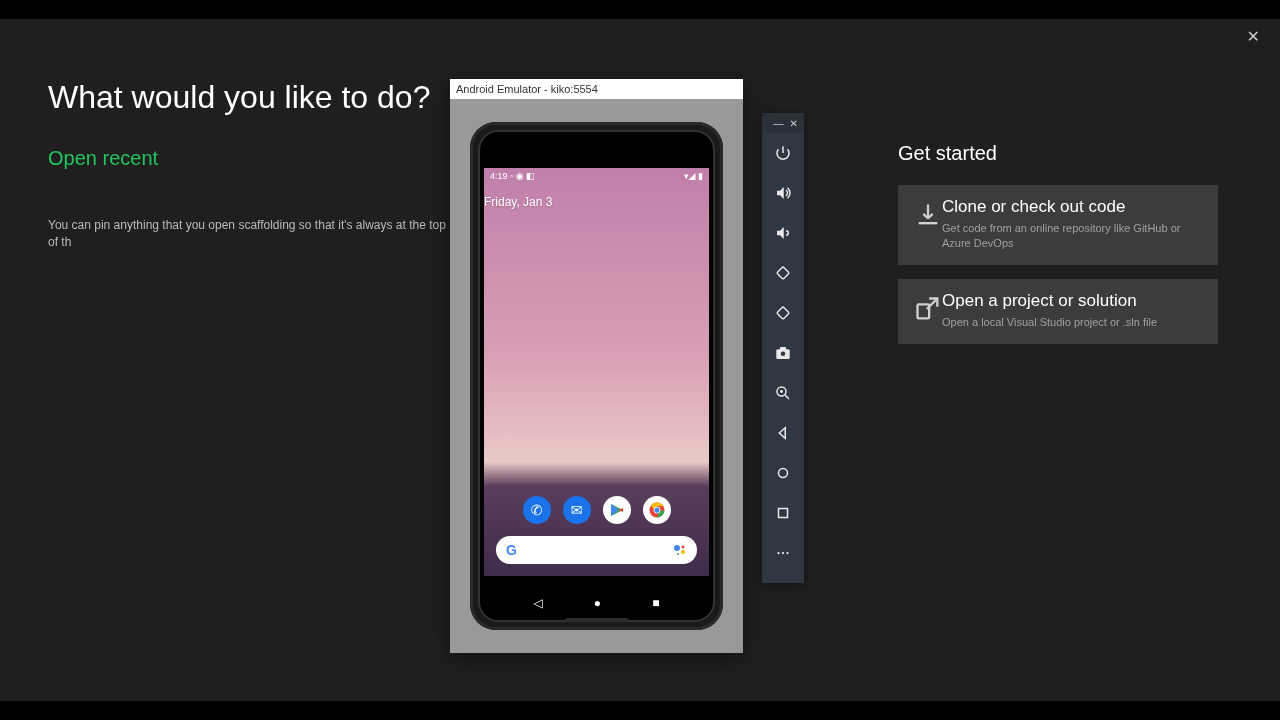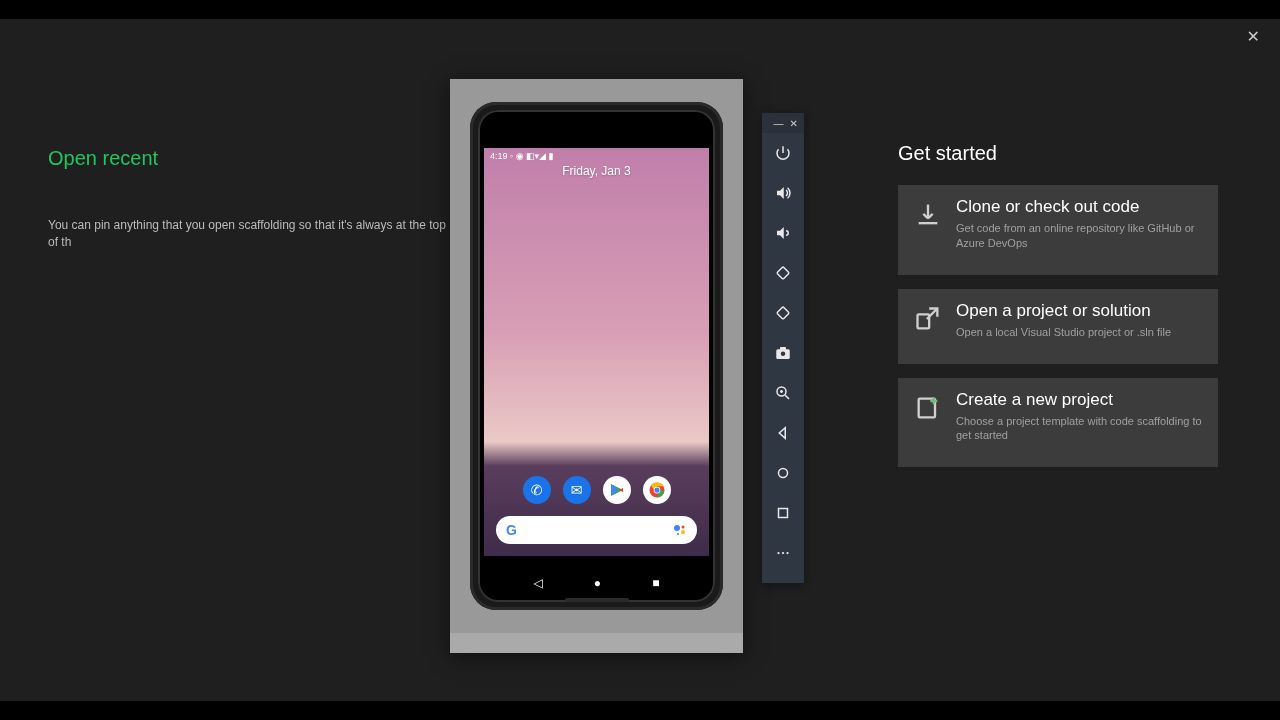--- a/index.html
+++ b/index.html
@@ -5,38 +5,38 @@
 *{box-sizing:border-box;margin:0;padding:0;font-family:"Segoe UI",Arial,sans-serif}
 body{background:#000;width:1280px;height:720px;overflow:hidden;position:relative}
 .workspace{position:absolute;top:19px;left:0;right:0;bottom:19px;background:#1f1f1f}
 .close-x{position:absolute;top:4px;right:12px;color:#ccc;font-size:16px;cursor:pointer;padding:4px 8px}
 .heading{position:absolute;top:60px;left:48px;color:#fff;font-size:32px;font-weight:400}
 .recent-title{position:absolute;top:128px;left:48px;color:#22c55e;font-size:20px;font-weight:400}
 .recent-p1{position:absolute;top:170px;left:48px;color:#bbb;font-size:12px;max-width:400px;line-height:1.4}
 .recent-p2{position:absolute;top:198px;left:48px;color:#bbb;font-size:12px;max-width:400px;line-height:1.4}
 .getstarted-title{position:absolute;top:123px;left:898px;color:#fff;font-size:20px;font-weight:400}
 .cards{position:absolute;top:166px;left:898px;width:320px;display:flex;flex-direction:column;gap:14px}
-.card{background:#3c3c3c;padding:12px 16px 24px 16px;display:flex;gap:14px;cursor:pointer}
+.card{background:#3c3c3c;padding:12px 16px 14px 16px;display:flex;cursor:pointer}
 .card-icon{width:28px;height:28px;flex-shrink:0;color:#d0d0d0;margin-top:4px;display:flex;align-items:center;justify-content:center}
 .card-text{flex:1}
 .card-title{color:#fff;font-size:17px;font-weight:400;margin-bottom:4px}
 .card-desc{color:#a0a0a0;font-size:11px;line-height:1.35}
 
 .emu-window{position:absolute;top:60px;left:450px;width:293px;height:574px;background:#aaa;box-shadow:0 4px 20px rgba(0,0,0,.5)}
 .emu-titlebar{height:20px;background:#fff;color:#333;font-size:11px;padding:3px 6px;display:flex;align-items:center}
 .emu-body{position:relative;width:293px;height:554px;background:#999;display:flex;align-items:center;justify-content:center}
 
 .phone{width:253px;height:508px;background:#1a1a1a;border-radius:26px;position:relative;padding:8px;box-shadow:inset 0 0 0 3px #2a2a2a}
 .phone .shell{width:100%;height:100%;background:#000;border-radius:20px;position:relative;overflow:hidden;box-shadow:inset 0 0 0 2px #333}
 .earpiece{position:absolute;top:12px;left:50%;transform:translateX(-50%);width:64px;height:5px;background:#333;border-radius:3px}
 .cam{position:absolute;top:11px;left:28px;width:8px;height:8px;background:#333;border-radius:50%}
 .screen{position:absolute;top:38px;left:6px;right:6px;bottom:46px;background:linear-gradient(180deg,#c07faa 0%,#d89eb5 45%,#eac9c6 72%,#5a3d5c 78%,#3e2c4a 100%);overflow:hidden}
-.status{height:16px;padding:2px 6px;display:flex;justify-content:flex-start;color:#fff;font-size:9px;align-items:center}
+.status{height:16px;padding:2px 6px;display:flex;justify-content:space-between;color:#fff;font-size:9px;align-items:center}
 .status .right{display:flex;gap:3px;align-items:center}
-.date{text-align:center;color:#fefefe;font-size:12px;margin-top:0;text-shadow:0 1px 2px rgba(0,0,0,.2)}
+.date{color:#fefefe;font-size:12px;margin-top:11px;text-shadow:0 1px 2px rgba(0,0,0,.2)}
 .dock{position:absolute;bottom:52px;left:0;right:0;display:flex;justify-content:center;gap:12px}
 .dock .app{width:28px;height:28px;border-radius:50%;display:flex;align-items:center;justify-content:center;font-size:14px}
 .search-pill{position:absolute;bottom:12px;left:12px;right:12px;height:28px;background:#fff;border-radius:14px;display:flex;align-items:center;padding:0 10px;justify-content:space-between}
 .g-logo{font-weight:bold;font-size:14px}
 .g-logo span:nth-child(1){color:#4285F4}.g-logo span:nth-child(2){color:#EA4335}.g-logo span:nth-child(3){color:#FBBC05}.g-logo span:nth-child(4){color:#4285F4}.g-logo span:nth-child(5){color:#34A853}.g-logo span:nth-child(6){color:#EA4335}
 .assist{width:14px;height:14px;position:relative}
 .nav{position:absolute;bottom:12px;left:0;right:0;display:flex;justify-content:space-around;color:#fff;font-size:12px;padding:0 30px}
 .bottom-speaker{position:absolute;bottom:8px;left:50%;transform:translateX(-50%);width:64px;height:4px;background:#2a2a2a;border-radius:2px}
 
 .toolbar{position:absolute;top:94px;left:762px;width:42px;background:#2f3742;display:flex;flex-direction:column;align-items:center;padding-bottom:10px;box-shadow:0 2px 10px rgba(0,0,0,.4)}
@@ -44,20 +44,21 @@
 .tb-top span{color:#ccc;font-size:10px;cursor:pointer}
 .tb-btn{width:42px;height:40px;display:flex;align-items:center;justify-content:center;color:#e8e8e8;cursor:pointer}
 .tb-btn svg{width:18px;height:18px}
 </style>
 </head>
 <body>
 
 <div class="workspace">
   <div class="close-x">✕</div>
 
+  <div class="heading">What would you like to do?</div>
   <div class="recent-title">Open recent</div>
   <div class="recent-p2">You can pin anything that you open scaffolding so that it's always at the top of th</div>
 
   <div class="getstarted-title">Get started</div>
   <div class="cards">
 
     <div class="card">
       <div class="card-icon">
         <svg viewBox="0 0 24 24" fill="none" stroke="currentColor" stroke-width="2">
             <path d="M12 3v12m0 0l-4-4m4 4l4-4"></path>
@@ -78,36 +79,25 @@
             <rect x="3" y="8" width="10" height="12" rx="1"></rect>
           </svg>
       </div>
       <div class="card-text">
         <div class="card-title">Open a project or solution</div>
         <div class="card-desc">Open a local Visual Studio project or .sln file</div>
       </div>
     </div>
 
 
-    <div class="card">
-      <div class="card-icon">
-        <svg viewBox="0 0 24 24" fill="none" stroke="currentColor" stroke-width="2">
-            <rect x="4" y="4" width="14" height="16" rx="1"></rect>
-            <path d="M17 3v6m-3-3h6" stroke="#7ab87d"></path>
-          </svg>
-      </div>
-      <div class="card-text">
-        <div class="card-title">Create a new project</div>
-        <div class="card-desc">Choose a project template with code scaffolding to get started</div>
-      </div>
-    </div>
 
   </div>
 
   <div class="emu-window">
+    <div class="emu-titlebar">Android Emulator - kiko:5554</div>
     <div class="emu-body">
       <div class="phone">
         <div class="cam"></div>
         <div class="earpiece"></div>
         <div class="shell">
           <div class="screen">
             <div class="status">
               <span><span>4:19</span> ◦ ◉ ◧</span>
               <span class="right">▾◢ ▮</span>
             </div>

